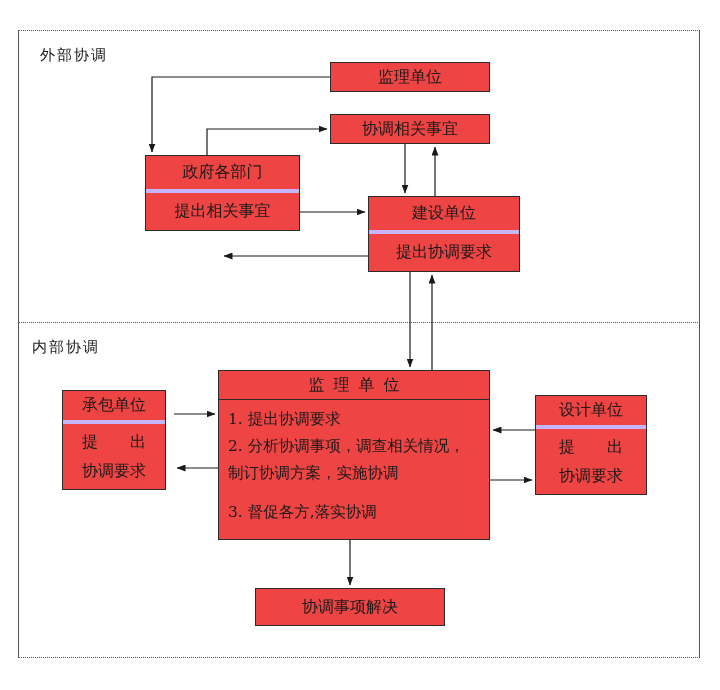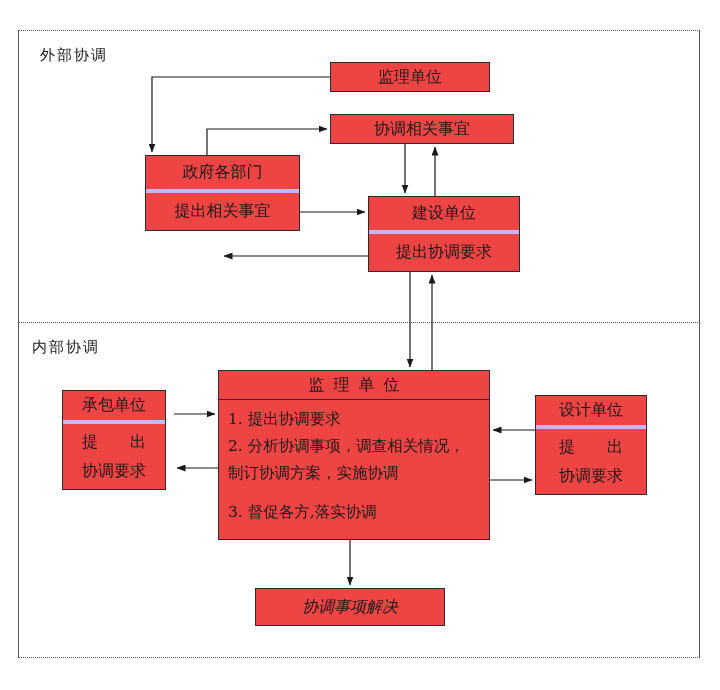--- a/index.html
+++ b/index.html
@@ -31,41 +31,41 @@
     box-sizing:border-box;font-size:16px;
   }
   .box .row{
     display:flex;align-items:center;justify-content:center;
     box-sizing:border-box;
   }
   .row.sep{border-bottom:4px solid #c4b5fd;}
   
   .b-single{display:flex;align-items:center;justify-content:center;}
   .b-a{left:330px;top:62px;width:160px;height:30px;}
-  .b-b{left:330px;top:114px;width:184px;height:30px;}
+  .b-b{left:330px;top:114px;width:160px;height:30px;}
   .b-c{left:145px;top:155px;width:155px;height:76px;}
   .b-c .row{height:37px;}
   .b-d{left:368px;top:196px;width:152px;height:76px;}
   .b-d .row{height:37px;}
   .b-e{left:62px;top:390px;width:104px;height:100px;}
   .b-e .row1{height:33px;}
   .b-g{left:535px;top:395px;width:112px;height:100px;}
   .b-g .row1{height:33px;}
   .side-lines{padding-top:3px;text-align:center;line-height:29px;}
   .b-f{left:218px;top:370px;width:272px;height:170px;}
   .b-f .hdr{
     height:29px;display:flex;align-items:center;justify-content:center;
     border-bottom:1px solid #2b2b2b;letter-spacing:9px;text-indent:9px;
     box-sizing:border-box;
   }
   .b-f .body{
     padding:6px 9px 0 9px;font-size:15.5px;line-height:27px;
   }
   .b-f .body .item3{margin-top:12px;}
-  .b-h{left:255px;top:588px;width:190px;height:38px;font-style:italic;}
+  .b-h{left:255px;top:588px;width:190px;height:38px;}
   svg.arrows{position:absolute;left:0;top:0;pointer-events:none;}
 </style>
 </head>
 <body>
 
 <div class="page">
 
   <div class="frame"></div>
   <div class="divider"></div>
 

